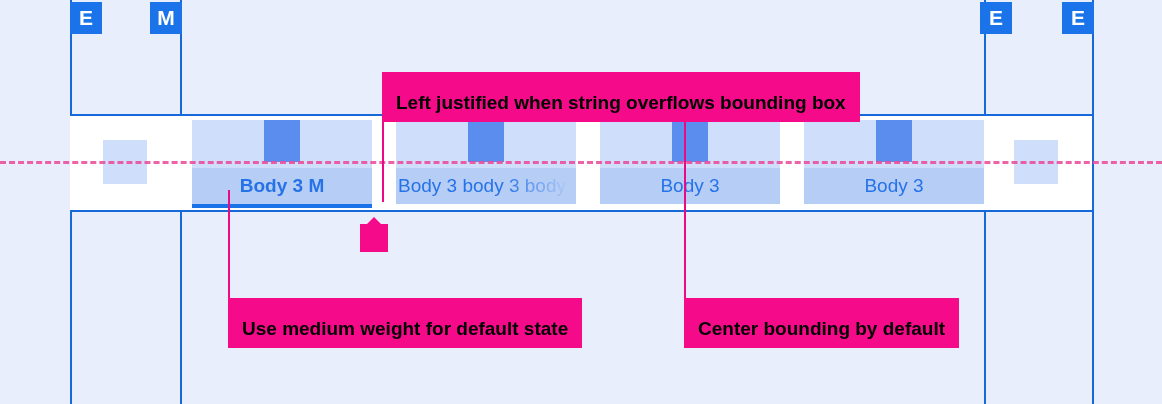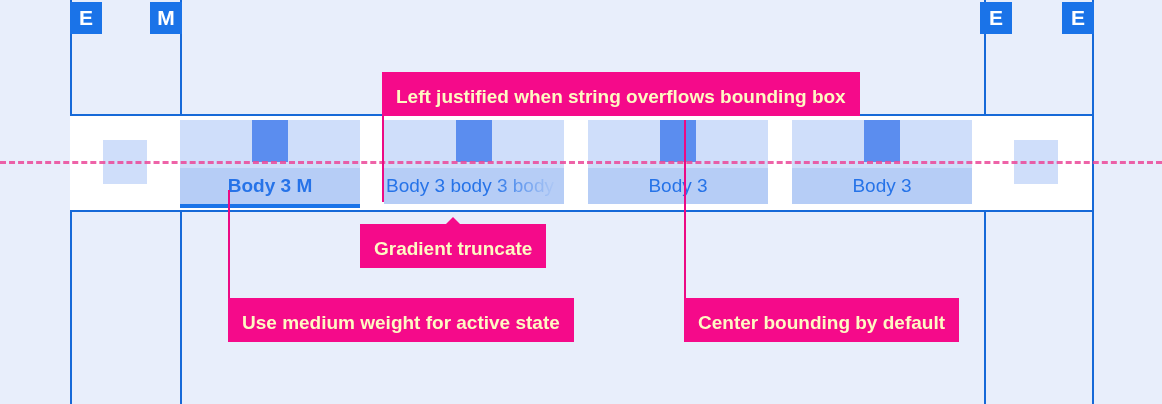--- a/index.html
+++ b/index.html
@@ -62,21 +62,21 @@
     width: 1162px;
     height: 0;
     border-top: 3px dashed #ec4899;
     z-index: 7;
     opacity: 0.85;
   }
 
   
   .tabstrip {
     position: absolute;
-    left: 180px;
+    left: 192px;
     top: 120px;
     width: 804px;
     height: 86px;
     display: flex;
     gap: 24px;
     z-index: 4;
   }
   .tab {
     position: relative;
     width: 180px;
@@ -151,24 +151,24 @@
     height: 44px;
     background: #cfdefa;
     top: 140px;
     z-index: 5;
   }
 
   
   .badge {
     position: absolute;
     background: #f50a8a;
-    color: #fef9c3;
+    color: #000000;
     font-weight: bold;
     font-size: 19px;
-    padding: 14px 14px 8px 14px;
+    padding: 20px 14px 8px 14px;
     white-space: nowrap;
     z-index: 9;
     line-height: 1.15;
   }
   .badge .caret {
     position: absolute;
     left: 50%;
     transform: translateX(-50%);
     top: -7px;
     width: 0;
@@ -249,18 +249,17 @@
 <div class="centerline"></div>
 
 <div class="leader" style="left:382px; top:72px;  height:130px"></div>
 <div class="leader" style="left:228px; top:190px; height:112px"></div>
 <div class="leader" style="left:684px; top:120px; height:182px"></div>
 
 <div class="badge" style="left:382px; top:72px">Left justified when string overflows bounding box</div>
 
 <div class="badge" style="left:360px; top:224px">
   <span class="caret"></span>
-  <span>Gradient truncate</span>
 </div>
 
-<div class="badge" style="left:228px; top:298px">Use medium weight for active state</div>
+<div class="badge" style="left:228px; top:298px">Use medium weight for default state</div>
 
 <div class="badge" style="left:684px; top:298px">Center bounding by default</div>
 
 </body></html>

